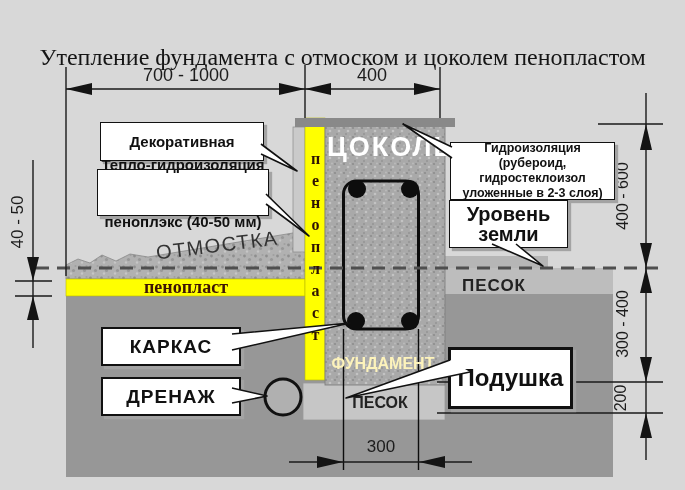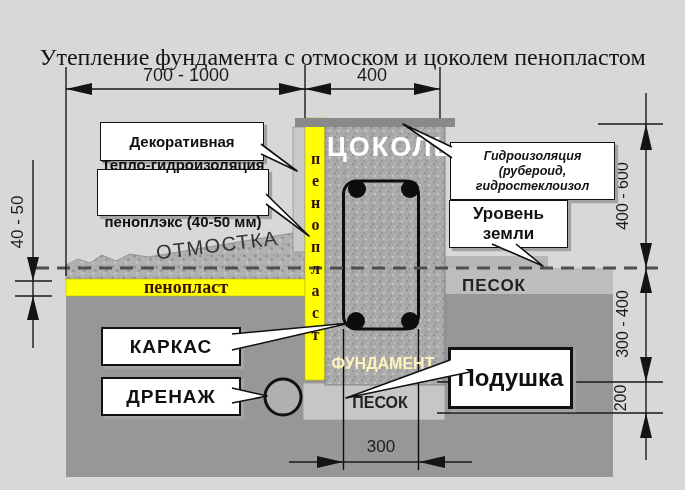--- a/index.html
+++ b/index.html
@@ -8,22 +8,22 @@
   .title{position:absolute;left:0;top:2px;width:685px;text-align:center;z-index:2;
          font-family:"Liberation Serif",serif;font-size:24px;color:#151515;line-height:28px;margin-top:41px;}
   svg.layer{position:absolute;left:0;top:0;}
   #base{z-index:1;}
   #overlay{z-index:4;pointer-events:none;}
   .callout{position:absolute;background:#ffffff;border:1.6px solid #111;z-index:2;
            display:flex;flex-direction:column;justify-content:center;align-items:center;
            text-align:center;font-weight:bold;color:#111;box-shadow:3px 3px 1px #a3a3a3;}
   .c-decor{left:100px;top:122px;width:162px;height:37px;font-size:15px;line-height:17px;gap:14px;}
   .c-teplo{left:97px;top:169px;width:170px;height:45px;font-size:15px;line-height:19px;gap:38px;}
-  .c-gidro{left:450px;top:142px;width:163px;height:56px;font-size:12.5px;line-height:15px;font-style:italic;}
-  .c-uroven{left:449px;top:200px;width:117px;height:46px;font-size:17px;line-height:20px;}
+  .c-gidro{left:450px;top:142px;width:163px;height:56px;font-size:12.5px;line-height:15px;}
+  .c-uroven{left:449px;top:200px;width:117px;height:46px;font-size:20px;line-height:20px;}
   .c-karkas{left:101px;top:327px;width:136px;height:35px;font-size:19px;border-width:2px;letter-spacing:1px;text-align:right;}
   .c-drenazh{left:101px;top:377px;width:136px;height:35px;font-size:19px;border-width:2px;letter-spacing:1px;}
   .c-podushka{left:448px;top:317px;width:119px;height:56px;font-size:24px;border:3px solid #111;margin-top:30px;}
   .foam-vertical{position:absolute;left:304px;top:133px;width:22px;height:232px;z-index:3;
            writing-mode:vertical-rl;text-orientation:upright;text-align:center;
            font-family:"Liberation Serif",serif;font-size:16px;font-weight:bold;
            letter-spacing:5px;line-height:22px;color:#2e1203;}
   text{font-family:"Liberation Sans",sans-serif;}
   .t-serif{font-family:"Liberation Serif",serif;}
 </style>
@@ -147,20 +147,21 @@
   <div class="callout c-decor">
     <div>Декоративная</div>
   </div>
   <div class="callout c-teplo">
     <div>Тепло-гидроизоляция</div>
     <div>пеноплэкс (40-50 мм)</div>
   </div>
   <div class="callout c-gidro">
     <div>Гидроизоляция</div>
     <div>(рубероид, гидростеклоизол</div>
+    <div>уложенные в 2-3 слоя)</div>
   </div>
   <div class="callout c-uroven">
     <div>Уровень</div>
     <div>земли</div>
   </div>
   <div class="callout c-karkas">
     <div>КАРКАС</div>
   </div>
   <div class="callout c-drenazh">
     <div>ДРЕНАЖ</div>

